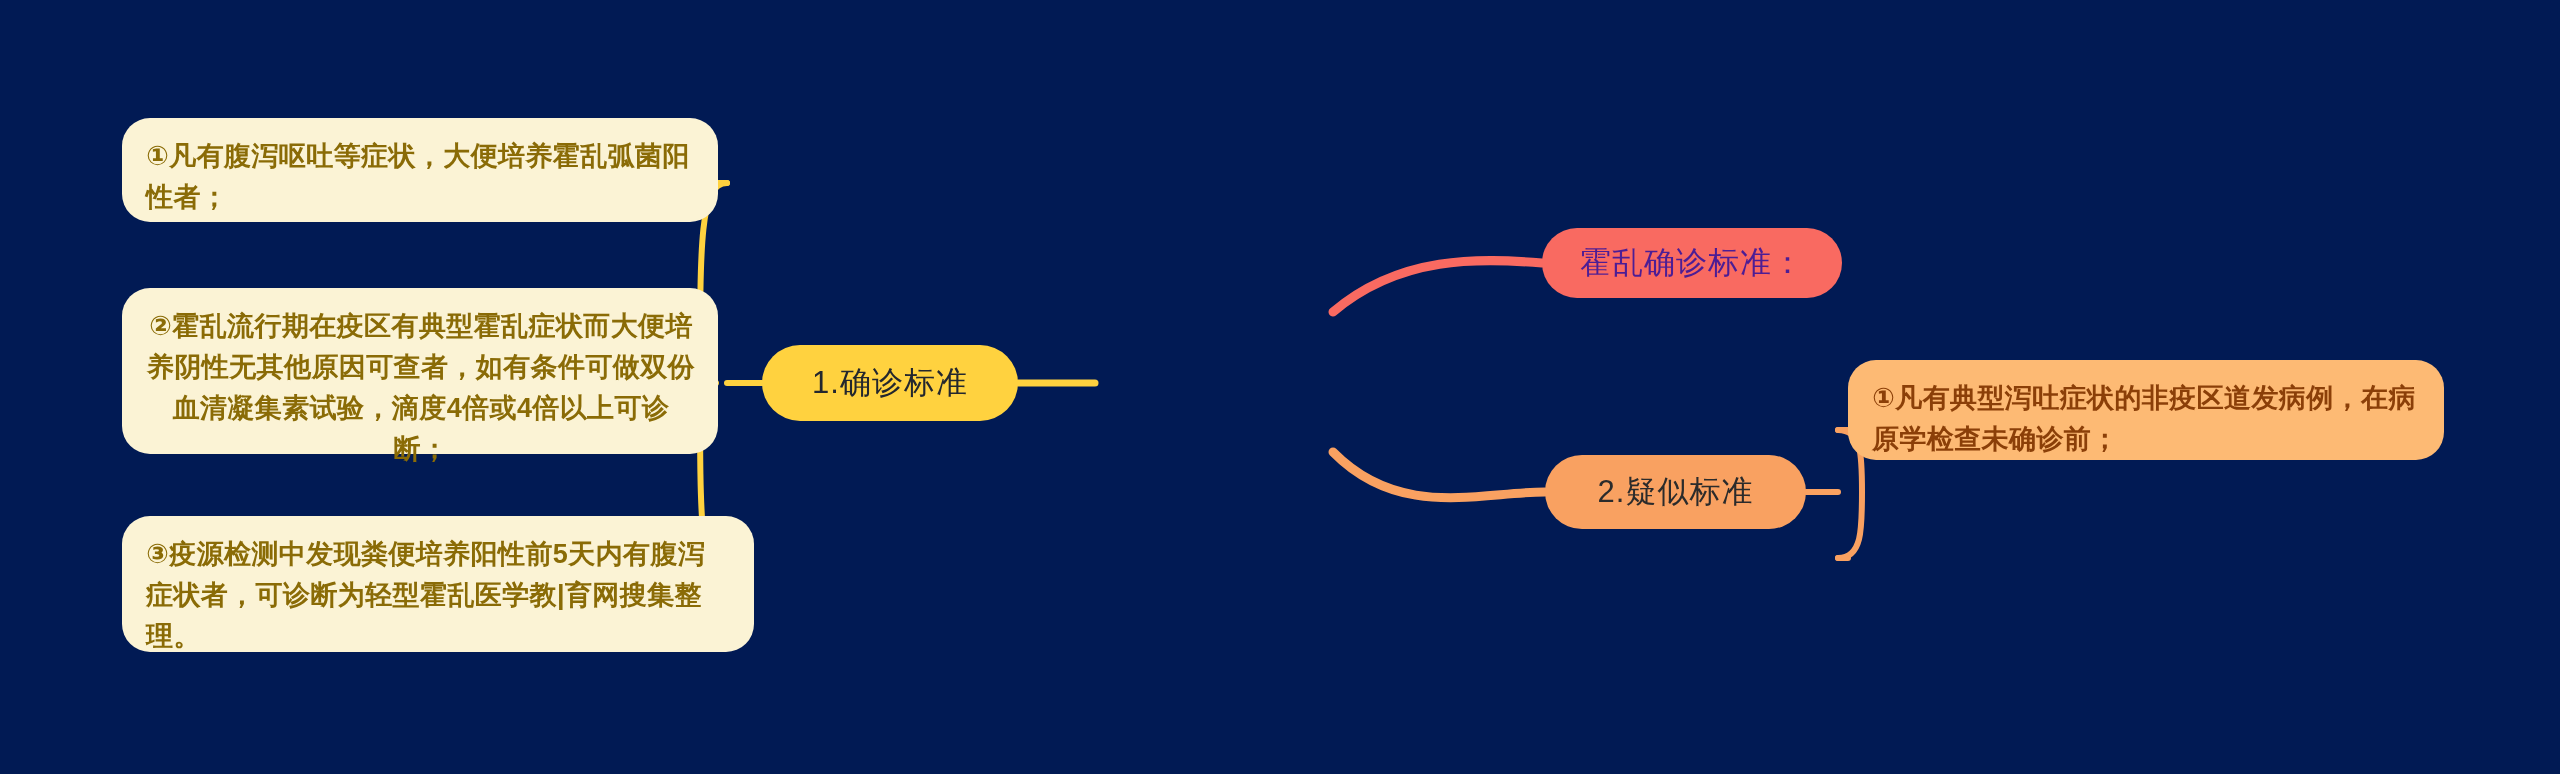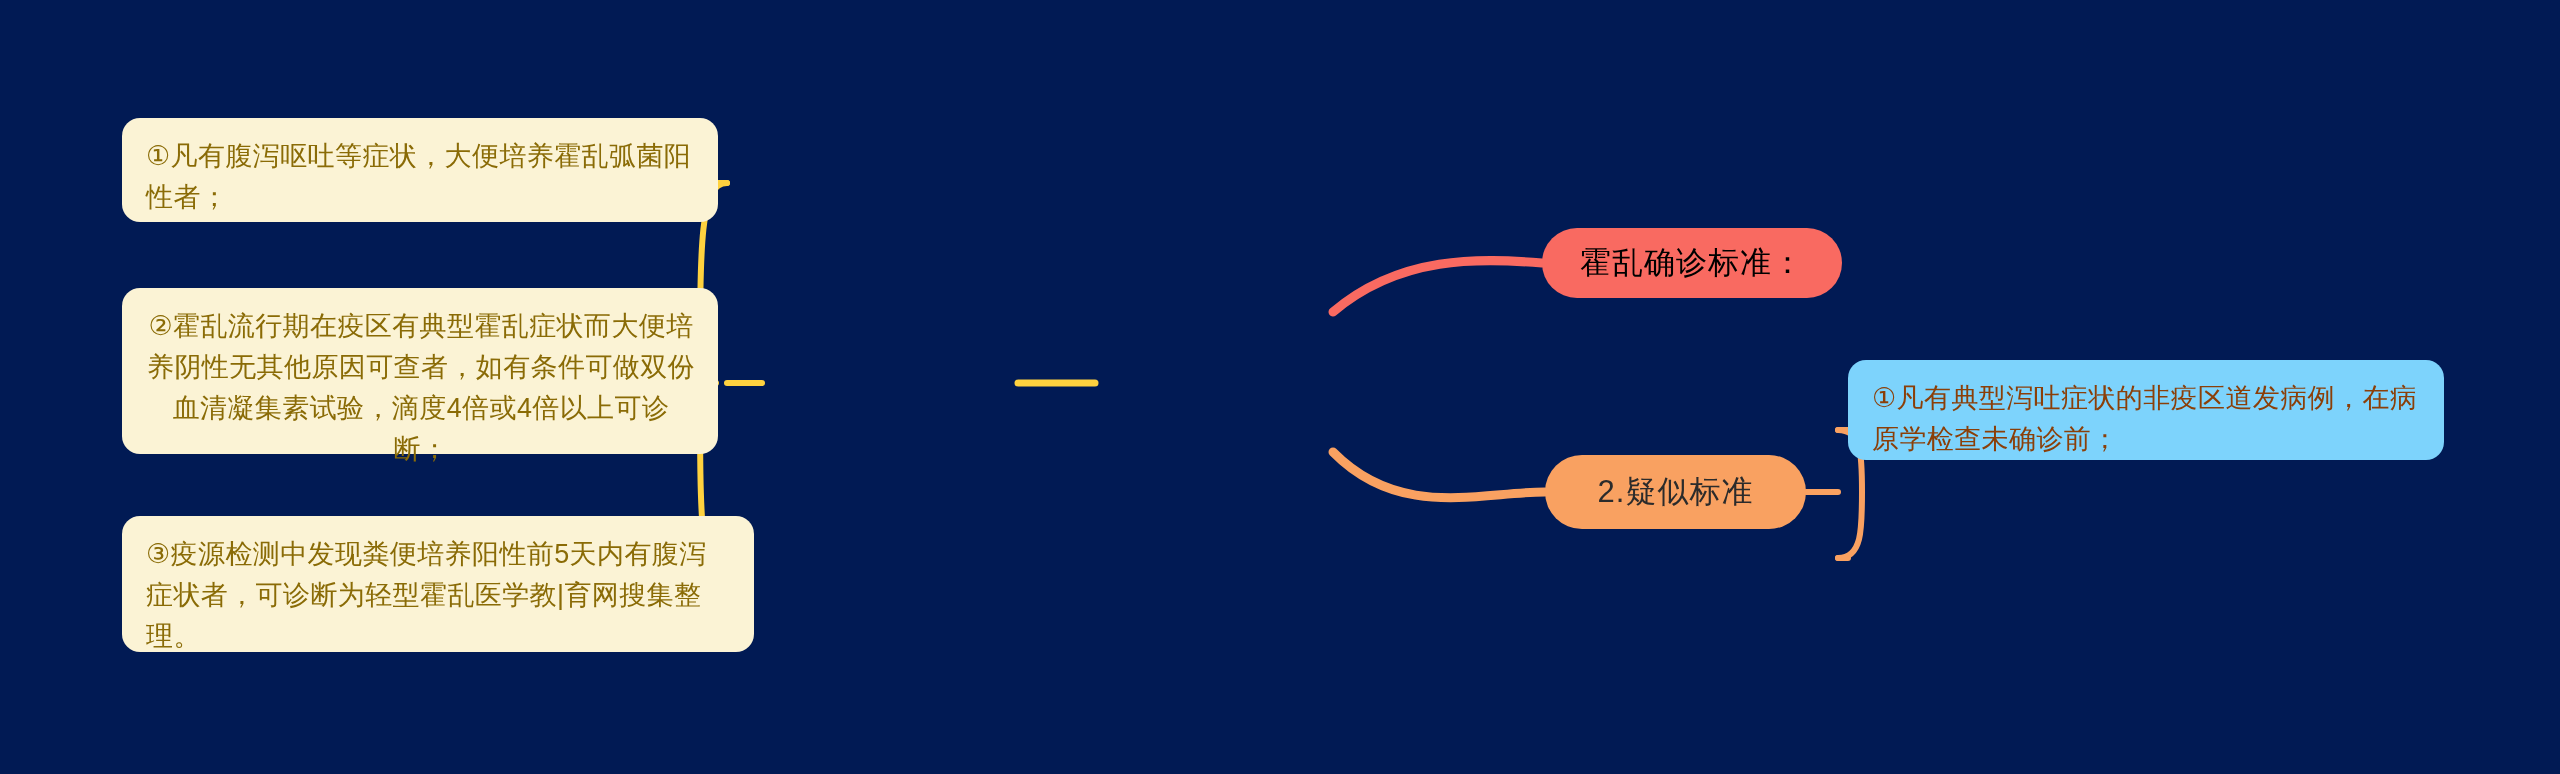--- a/index.html
+++ b/index.html
@@ -22,35 +22,36 @@
     top: 0;
     width: 2560px;
     height: 774px;
     pointer-events: none;
   }
 
   
   .note {
     position: absolute;
     box-sizing: border-box;
-    border-radius: 18px;
+    border-radius: 28px;
     padding: 18px 22px 26px 24px;
     line-height: 1.52;
     font-size: 27px;
     letter-spacing: 0.4px;
     white-space: pre-wrap;
     word-break: break-all;
     z-index: 3;
+    font-weight: bold;
   }
   .note.left {
     background: #fbf3d5;
     color: #8a6b06;
   }
   .note.right {
-    background: #7dd3fc;
+    background: #fdba74;
     color: #8b3f08;
   }
 
   
   .pill {
     position: absolute;
     box-sizing: border-box;
     display: flex;
     align-items: center;
     justify-content: center;
@@ -59,21 +60,21 @@
     letter-spacing: 1px;
     white-space: nowrap;
     z-index: 4;
   }
   .pill.branch-yellow {
     background: #ffd23f;
     color: #23272e;
   }
   .pill.branch-red {
     background: #f96a61;
-    color: #000000;
+    color: #4c1d95;
   }
   .pill.branch-orange {
     background: #f9a161;
     color: #2b2b2b;
   }
   .pill.root {
     background: #ffffff;
     color: #22262c;
     font-size: 42px;
     letter-spacing: 3px;
@@ -103,20 +104,23 @@
     <path d="M 1838 430 L 1848 430" fill="none" stroke="#f9a161" stroke-width="6" stroke-linecap="round"></path>
     <path d="M 1838 558 L 1848 558" fill="none" stroke="#f9a161" stroke-width="6" stroke-linecap="round"></path>
   </svg>
 
   <div class="note left" style="left:122px; top:118px; width:596px; height:104px;">①凡有腹泻呕吐等症状，大便培养霍乱弧菌阳性者；</div>
 
   <div class="note left" style="left:122px; top:288px; width:596px; height:166px;text-align:center;">②霍乱流行期在疫区有典型霍乱症状而大便培养阴性无其他原因可查者，如有条件可做双份血清凝集素试验，滴度4倍或4倍以上可诊断；</div>
 
   <div class="note left" style="left:122px; top:516px; width:632px; height:136px;">③疫源检测中发现粪便培养阳性前5天内有腹泻症状者，可诊断为轻型霍乱医学教|育网搜集整理。</div>
 
+  <div class="pill branch-yellow" style="left:762px; top:345px; width:256px; height:76px;">
+    <span>1.确诊标准</span>
+  </div>
 
 
   <div class="pill branch-red" style="left:1542px; top:228px; width:300px; height:70px;">
     <span>霍乱确诊标准：</span>
   </div>
 
   <div class="pill branch-orange" style="left:1545px; top:455px; width:261px; height:74px;text-align:center;">
     <span>2.疑似标准</span>
   </div>
 

